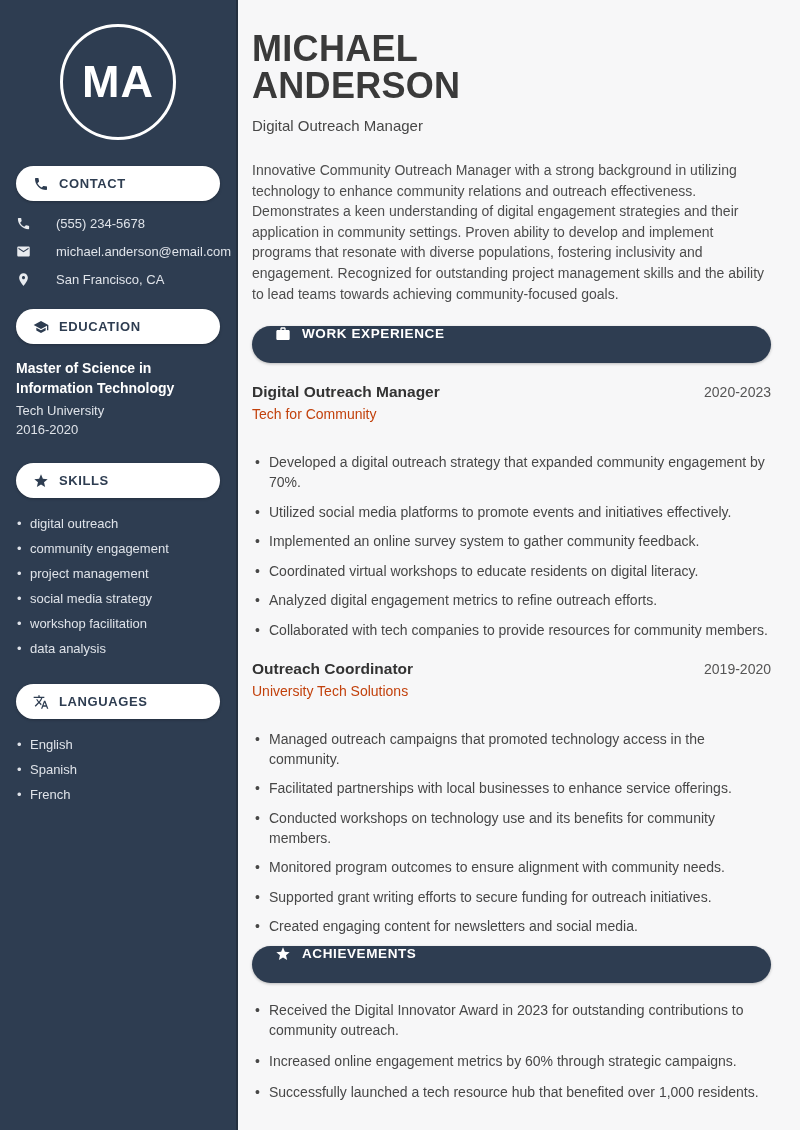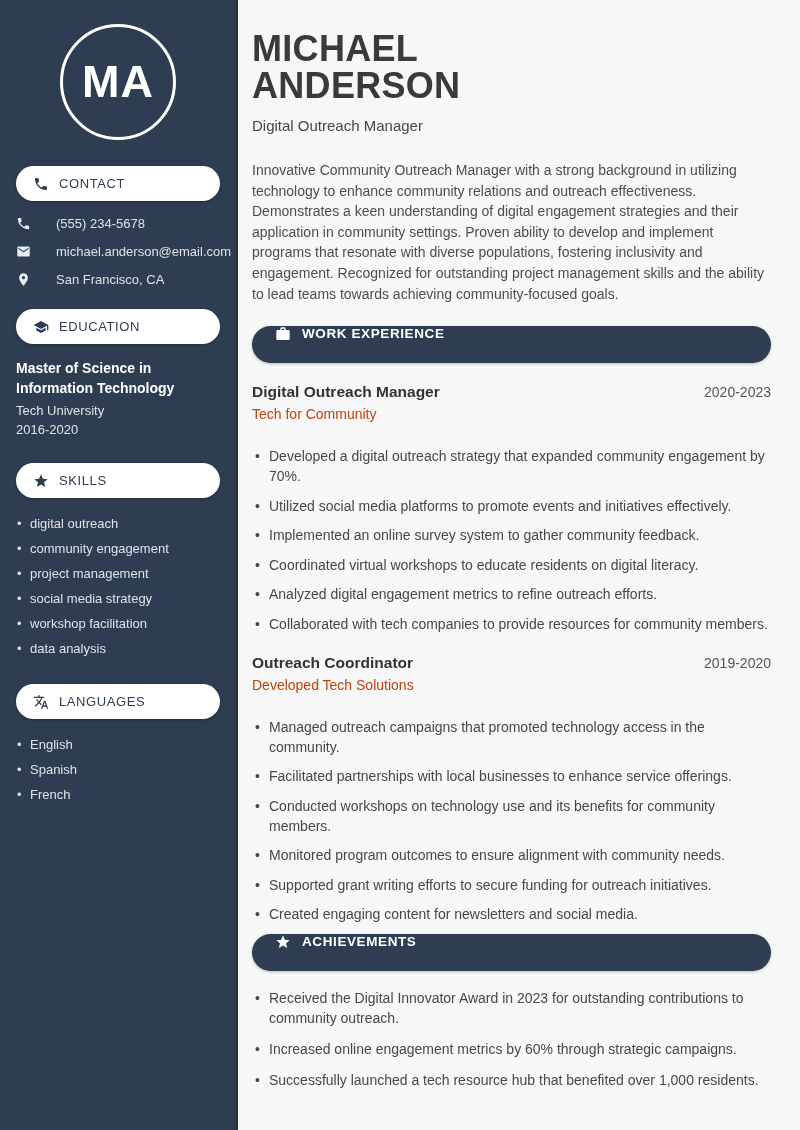--- a/index.html
+++ b/index.html
@@ -12,21 +12,21 @@
 
   
   .sidebar{width:238px;flex:0 0 238px;background:var(--sidebar-bg);color:var(--sidebar-text);
            border-right:2px solid #24303f;padding-bottom:20px}
   .avatar-wrap{display:flex;justify-content:center;margin-top:24px}
   .avatar{width:116px;height:116px;border:3px solid #fff;border-radius:50%;
           display:flex;align-items:center;justify-content:center;
           color:#fff;font-size:45px;font-weight:700;letter-spacing:1px}
   .side-pill{margin:0 16px;height:35px;background:var(--pill-light);color:var(--pill-dark);
              border-radius:18px;display:flex;align-items:center;gap:10px;padding-left:17px;
-             font-size:13px;font-weight:400;letter-spacing:.6px;box-shadow:0 1px 3px rgba(0,0,0,.25)}
+             font-size:13px;font-weight:700;letter-spacing:.6px;box-shadow:0 1px 3px rgba(0,0,0,.25)}
   .side-pill svg{width:16px;height:16px;fill:currentColor;flex:0 0 16px}
   .pill-contact{margin-top:26px}
   .contact-list{margin:15px 16px 0 16px}
   .contact-row{display:flex;align-items:center;gap:25px;margin-bottom:13px;font-size:13px}
   .contact-row svg{width:15px;height:15px;fill:#e8ebef;flex:0 0 15px}
   .pill-education{margin-top:22px}
   .edu-block{margin:14px 16px 0 16px}
   .edu-degree{color:#fff;font-weight:700;font-size:14px;line-height:20px}
   .edu-school{font-size:13px;margin-top:3px;line-height:19px}
   .edu-years{font-size:13px;line-height:19px}
@@ -44,21 +44,21 @@
   .summary{font-size:14px;line-height:20.6px;color:var(--body-text);margin-top:26px}
   .main-pill{margin-top:22px;height:37px;background:var(--pill-dark);color:#fff;border-radius:19px;
              display:flex;gap:11px;padding-left:23px;
              font-size:13.5px;font-weight:700;letter-spacing:.6px;box-shadow:0 1px 3px rgba(0,0,0,.25)}
   .main-pill svg{width:16px;height:16px;fill:#fff;flex:0 0 16px}
   .job{margin-top:20px}
   .job-head{display:flex;justify-content:space-between;align-items:baseline}
   .job-head .title{font-size:15.5px;font-weight:700;color:#333}
   .job-head .period{font-size:14px;color:#555}
   .company{font-size:14px;color:#c2410c;margin-top:5px}
-  .bullets{list-style:none;margin-top:24px}
+  .bullets{list-style:none;margin-top:30px}
   .bullets li{font-size:14px;color:#474747;line-height:20px;margin-bottom:9.5px;
               position:relative;padding-left:17px}
   .bullets li::before{content:"•";position:absolute;left:3px;color:#474747}
   .ach-pill{margin-top:7px}
   .ach-bullets{margin-top:17px}
   .ach-bullets li{margin-bottom:11px}
 </style>
 </head>
 <body>
 
@@ -169,21 +169,21 @@
         <li>Analyzed digital engagement metrics to refine outreach efforts.</li>
         <li>Collaborated with tech companies to provide resources for community members.</li>
       </ul>
   </section>
 
   <section class="job">
     <div class="job-head">
       <span class="title">Outreach Coordinator</span>
       <span class="period">2019-2020</span>
     </div>
-    <div class="company">Developed Tech Solutions</div>
+    <div class="company">University Tech Solutions</div>
     <ul class="bullets">
 
     <li>Managed outreach campaigns that promoted technology access in the community.</li>
         <li>Facilitated partnerships with local businesses to enhance service offerings.</li>
         <li>Conducted workshops on technology use and its benefits for community members.</li>
         <li>Monitored program outcomes to ensure alignment with community needs.</li>
         <li>Supported grant writing efforts to secure funding for outreach initiatives.</li>
         <li>Created engaging content for newsletters and social media.</li>
       </ul>
   </section>

